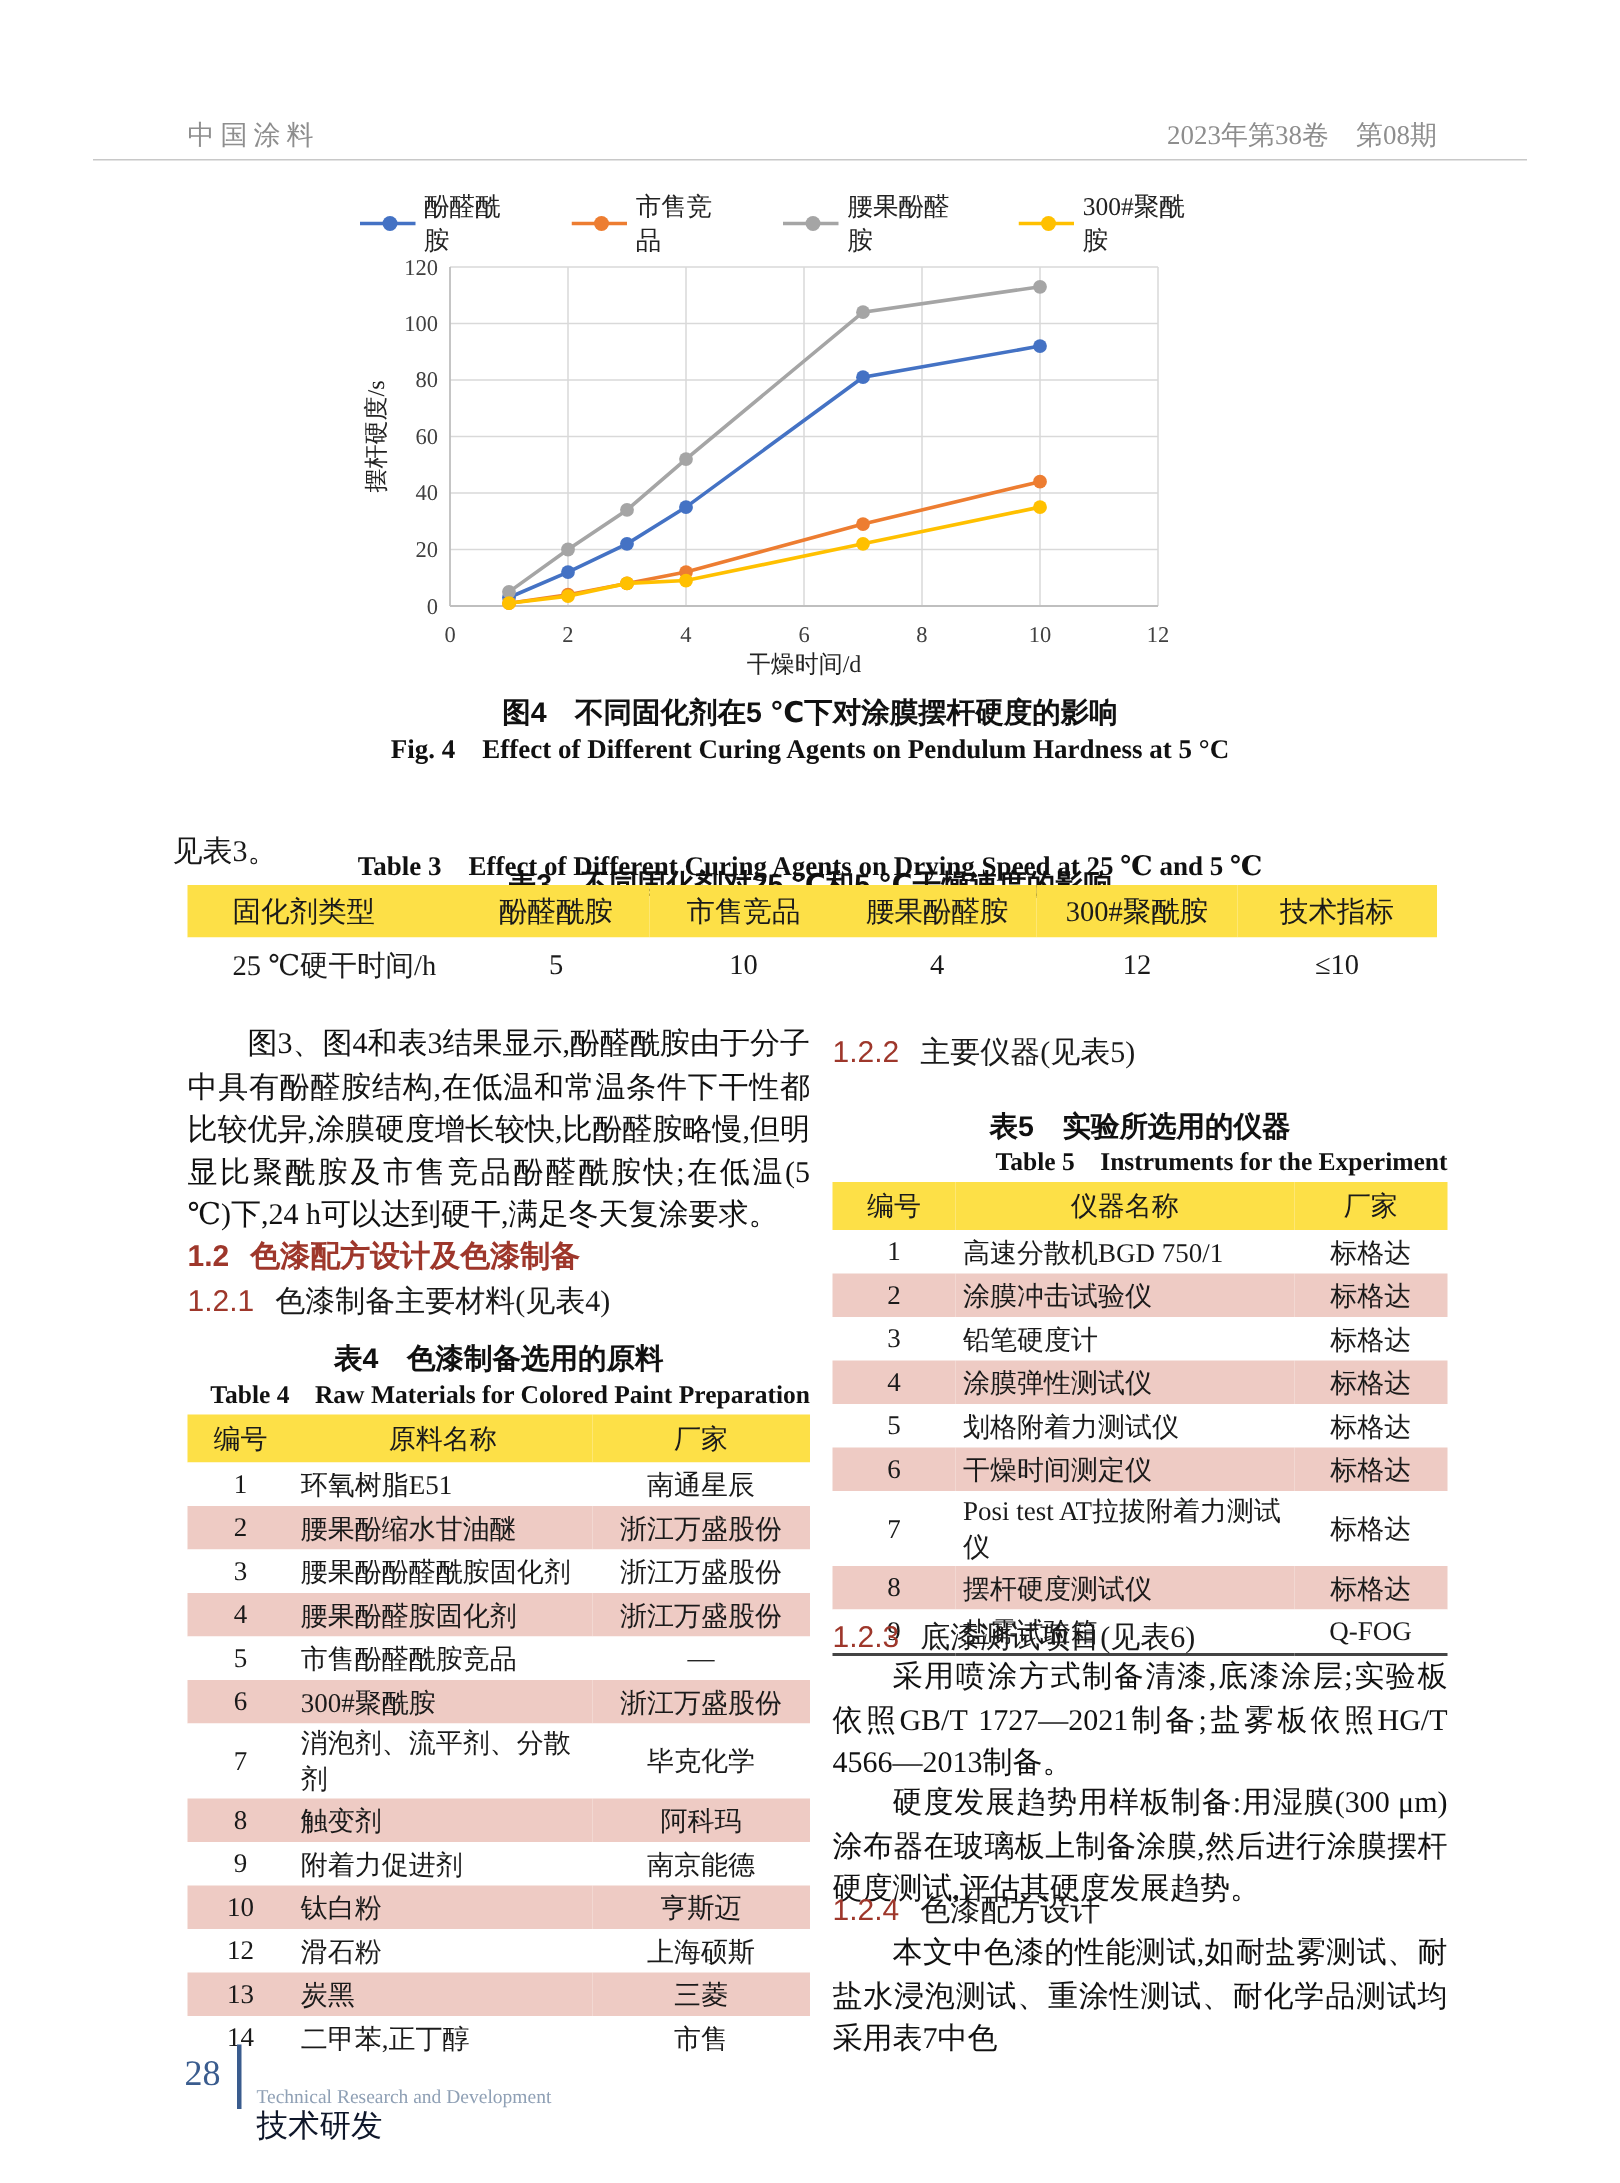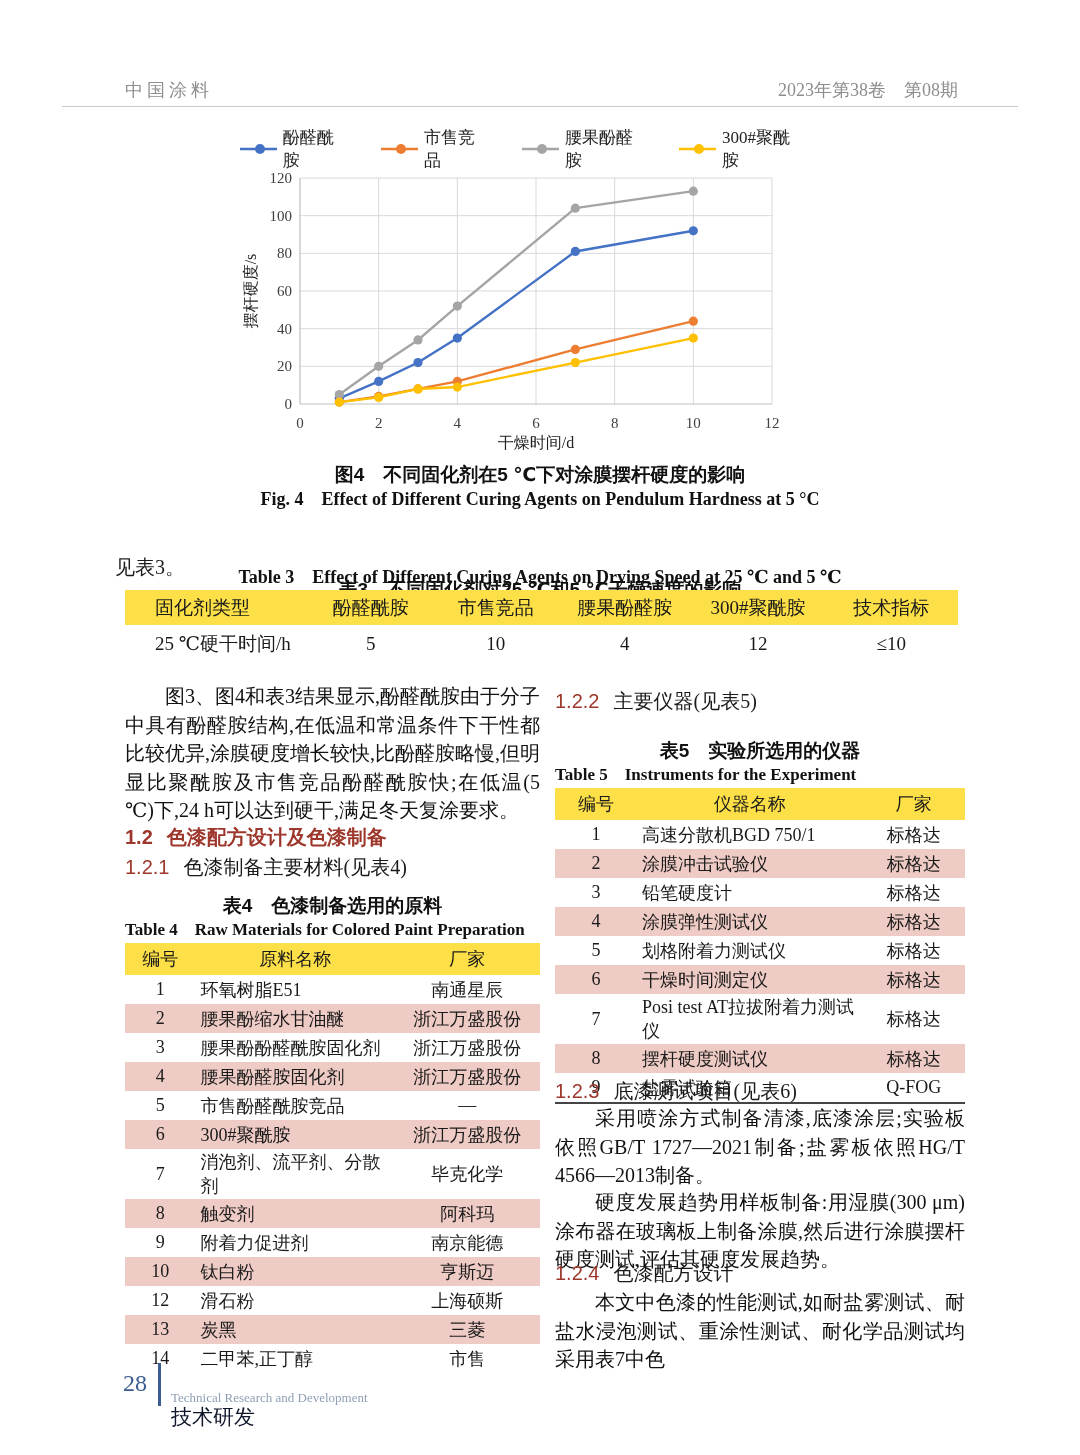--- a/index.html
+++ b/index.html
@@ -42,21 +42,21 @@
 
   
   .para{position:absolute;font-size:20px;line-height:28.5px;text-align:justify;text-indent:2em;color:#111;}
   .lcol{left:125px;width:415px;} .rcol{left:555px;width:410px;}
   .shead{position:absolute;font-size:20px;white-space:nowrap;}
   .shead .hnum{font-family:"Liberation Sans","DejaVu Sans",sans-serif;color:#9e372b;margin-right:14px;}
   .shead.major{font-family:"Liberation Sans","DejaVu Sans",sans-serif;font-weight:bold;color:#9e372b;}
   .shead.major .hnum{font-weight:bold;}
   .tcap-cn{position:absolute;text-align:center;font-family:"Liberation Sans","DejaVu Sans",sans-serif;
            font-weight:bold;font-size:19px;color:#111;}
-  .tcap-en{position:absolute;text-align:left;font-weight:bold;font-size:17px;color:#111;}
+  .tcap-en{position:absolute;text-align:right;font-weight:bold;font-size:17px;color:#111;}
 
   
   .pg-num{position:absolute;left:123px;top:1370px;font-size:24px;color:#3a5c8e;}
   .ft-bar{position:absolute;left:158px;top:1363px;width:3px;height:43px;background:#3a5c8e;}
   .ft-cn{position:absolute;left:171px;top:1403px;font-family:"Liberation Sans","DejaVu Sans",sans-serif;
          font-weight:normal;font-size:21px;color:#0f172a;}
   .ft-en{position:absolute;left:171px;top:1390px;font-size:13px;color:#8fa0b5;}
 </style>
 </head>
 <body>

